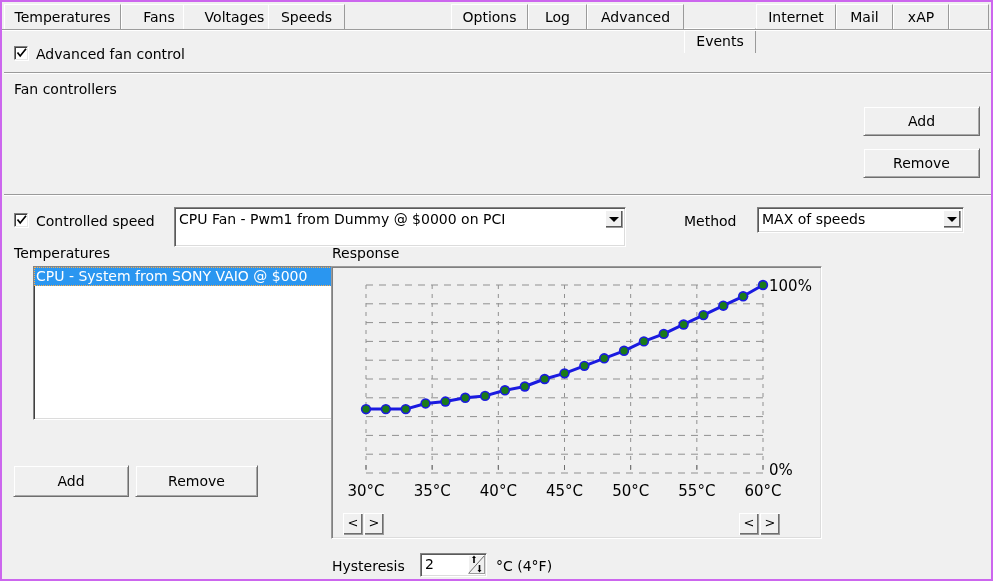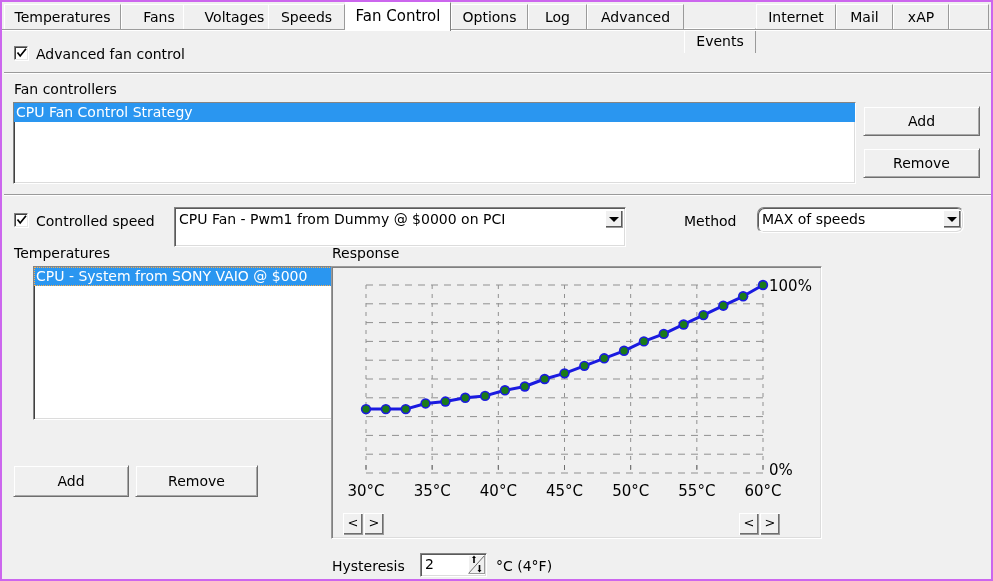--- a/index.html
+++ b/index.html
@@ -219,21 +219,20 @@
 </head>
 <body>
 
 <div id="window">
 
   <div id="tabstrip">
       <div class="tab" style="left: 2px; width: 117px;">Temperatures</div>
       <div class="tab" style="left: 119px; width: 76px;">Fans</div>
       <div class="tab" style="left: 181px; width: 98px; padding-left: 11px;">Voltages</div>
       <div class="tab" style="left: 266px; width: 77px;">Speeds</div>
-      <div class="tab selected" style="left: 343px; width: 106px;">Fan Control</div>
       <div class="tab" style="left: 449px; width: 77px;">Options</div>
       <div class="tab" style="left: 526px; width: 59px;">Log</div>
       <div class="tab" style="left: 585px; width: 97px;">Advanced</div>
       <div class="tab" style="left: 682px; width: 72px; margin-top: 24px;">Events</div>
       <div class="tab" style="left: 754px; width: 80px;">Internet</div>
       <div class="tab" style="left: 834px; width: 57px;">Mail</div>
       <div class="tab" style="left: 891px; width: 56px;">xAP</div>
       <div class="tab" style="left: 947px; width: 40px;"></div>
     </div>
   <div id="tab-underline"></div>
@@ -242,44 +241,41 @@
     <svg width="12" height="12" viewBox="0 0 12 12">
       <path d="M1.5 5.5 L4.2 9 L10 1.8" stroke="#000" stroke-width="1.7" fill="none"></path>
     </svg>
   </div>
   <div class="lbl" style="left:34px; top:44px;">Advanced fan control</div>
 
   <div class="hsep" style="left:2px; top:70px; width:987px;"></div>
 
   <div class="lbl" style="left:12px; top:79px;">Fan controllers</div>
 
-  <div class="sunken" id="fan-controllers-list" style="left:11px; top:100px; width:843px; height:82px;">
-      <div class="lb-row sel">CPU Fan Control Strategy</div>
-    </div>
 
   <div class="btn" style="left:861px; top:104px; width:117px; height:30px; line-height:28px;">Add</div>
   <div class="btn" style="left:861px; top:146px; width:117px; height:30px; line-height:28px;">Remove</div>
 
   <div class="hsep" style="left:2px; top:192px; width:987px;"></div>
 
   <div class="chk" style="left:12px; top:211px;">
     <svg width="12" height="12" viewBox="0 0 12 12">
       <path d="M1.5 5.5 L4.2 9 L10 1.8" stroke="#000" stroke-width="1.7" fill="none"></path>
     </svg>
   </div>
   <div class="lbl" style="left:34px; top:211px;">Controlled speed</div>
 
   <div class="combo" style="left:172px; top:205px; width:452px; height:40px;">
     <div class="ctext">CPU Fan - Pwm1 from Dummy @ $0000 on PCI</div>
     <div class="cbtn"></div>
   </div>
 
   <div class="lbl" style="left:682px; top:211px;">Method</div>
 
-  <div class="combo" style="left:755px; top:205px; width:207px; height:26px;border-radius:7px;">
+  <div class="combo" style="left:755px; top:205px; width:207px; height:26px;">
     <div class="ctext">MAX of speeds</div>
     <div class="cbtn"></div>
   </div>
 
   <div class="lbl" style="left:12px; top:243px;">Temperatures</div>
 
   <div class="sunken" id="temperatures-list" style="left:11px; top:264px; width:306px; height:154px;margin-left:20px;">
       <div class="lb-row sel dotted">CPU - System from SONY VAIO @ $000</div>
     </div>
 

